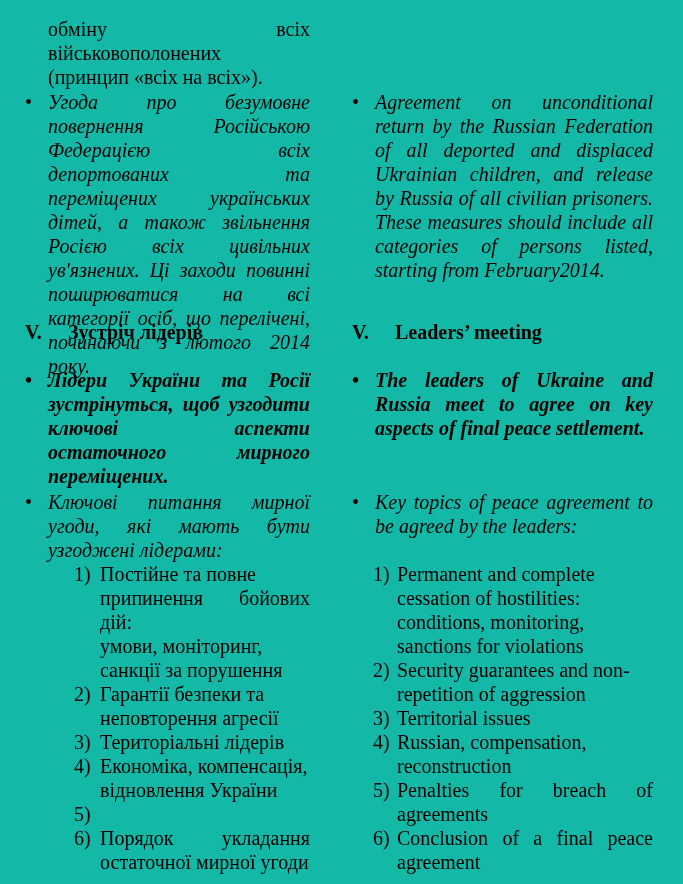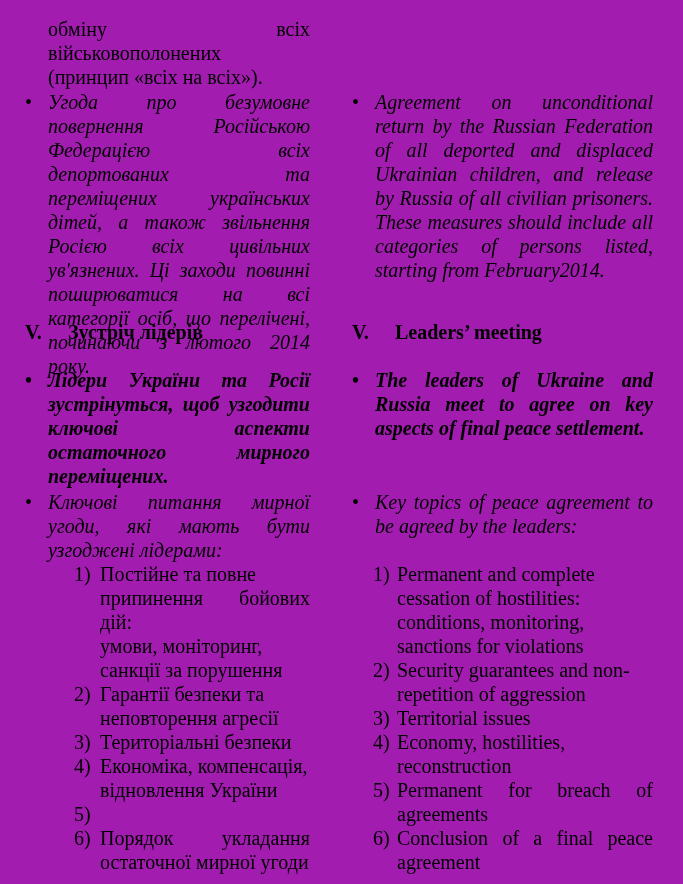--- a/index.html
+++ b/index.html
@@ -4,21 +4,21 @@
 <style>
   html, body {
     margin: 0;
     padding: 0;
     background: #ffffff;
   }
   .page {
     position: relative;
     width: 683px;
     height: 884px;
-    background: #a21caf;
+    background: #14b8a6;
     color: #000000;
     font-family: "Liberation Serif", "DejaVu Serif", serif;
     font-size: 20px;
     line-height: 24px;
     overflow: hidden;
   }
   .col {
     position: absolute;
     top: 0;
     height: 884px;
@@ -100,21 +100,21 @@
 умови, моніторинг,
 санкції за порушення</div>
       </div>
       <div class="nitem">
         <span class="nnum">2)</span>
         <div class="ntext">Гарантії безпеки та
 неповторення агресії</div>
       </div>
       <div class="nitem">
         <span class="nnum">3)</span>
-        <div class="ntext">Територіальні безпеки</div>
+        <div class="ntext">Територіальні лідерів</div>
       </div>
       <div class="nitem">
         <span class="nnum">4)</span>
         <div class="ntext">Економіка, компенсація,
 відновлення України</div>
       </div>
       <div class="nitem">
         <span class="nnum">5)</span>
       </div>
       <div class="nitem">
@@ -158,26 +158,26 @@
         <span class="nnum">2)</span>
         <div class="ntext">Security guarantees and non-
 repetition of aggression</div>
       </div>
       <div class="nitem">
         <span class="nnum">3)</span>
         <div class="ntext">Territorial issues</div>
       </div>
       <div class="nitem">
         <span class="nnum">4)</span>
-        <div class="ntext">Economy, hostilities,
+        <div class="ntext">Russian, compensation,
 reconstruction</div>
       </div>
       <div class="nitem">
         <span class="nnum">5)</span>
-        <div class="ntext">Permanent for breach of agreements</div>
+        <div class="ntext">Penalties for breach of agreements</div>
       </div>
       <div class="nitem">
         <span class="nnum">6)</span>
         <div class="ntext">Conclusion of a final peace agreement</div>
       </div>
     </div>
   </div>
 
 </div>
 

